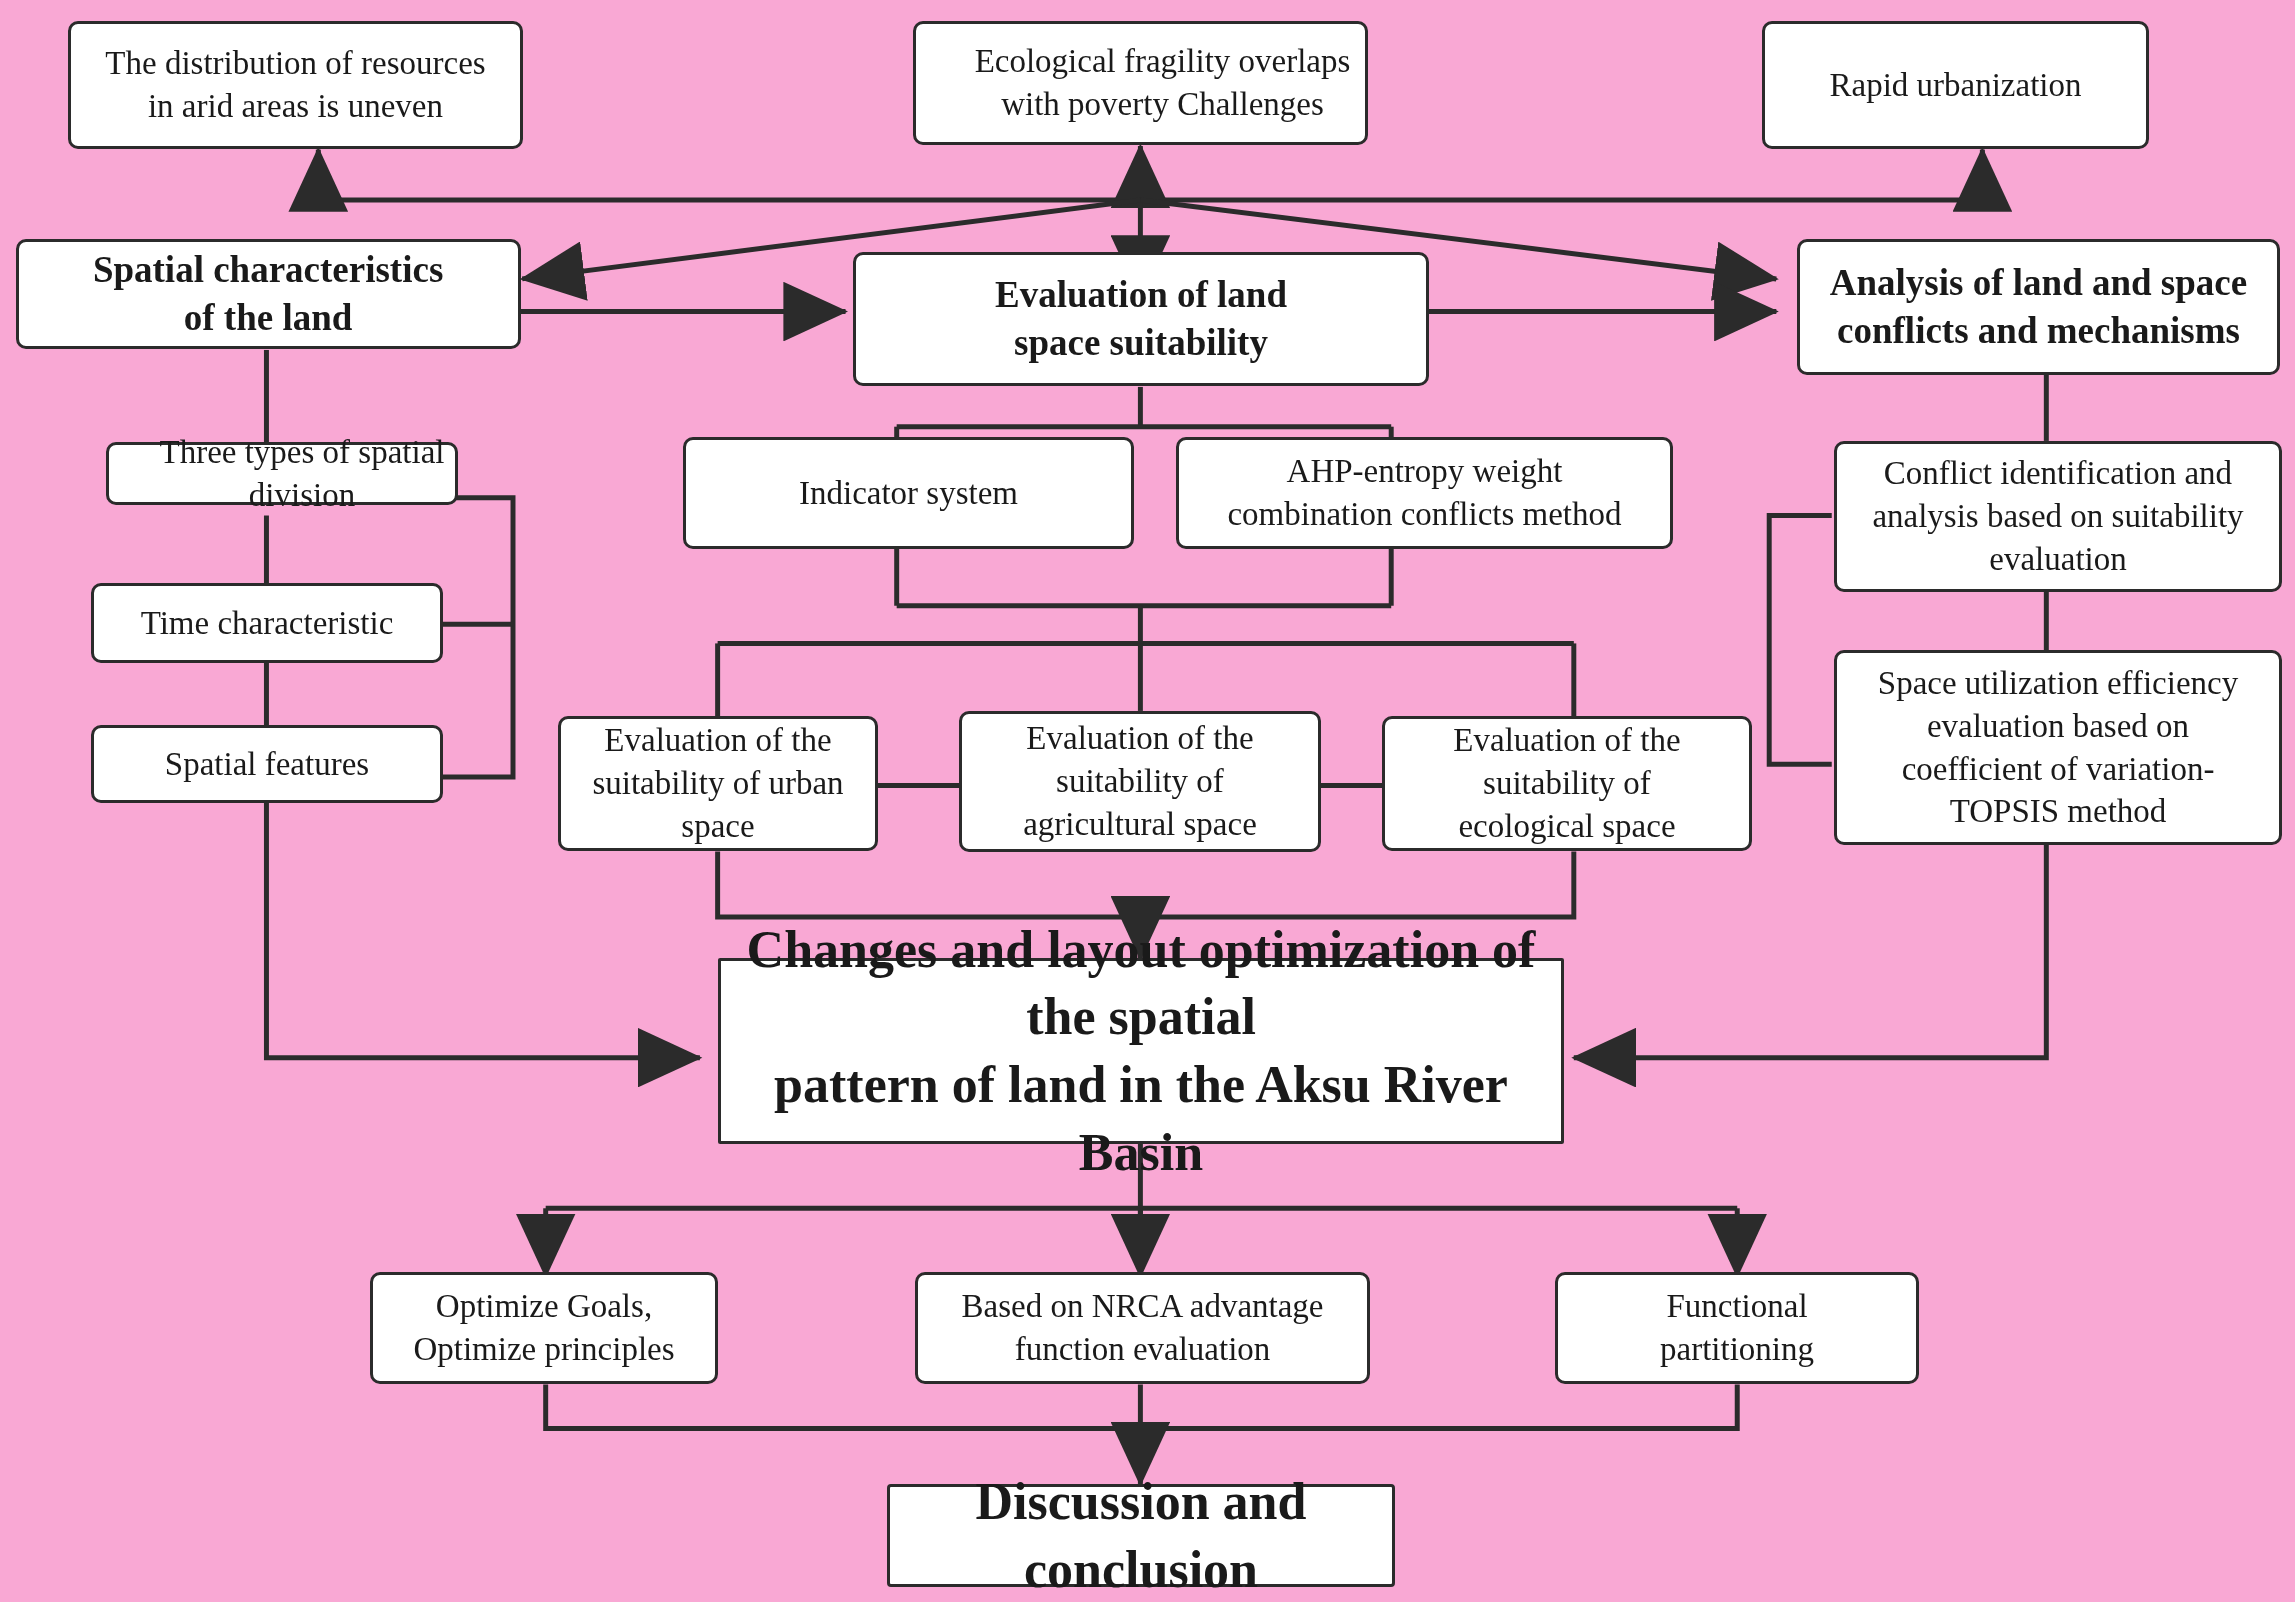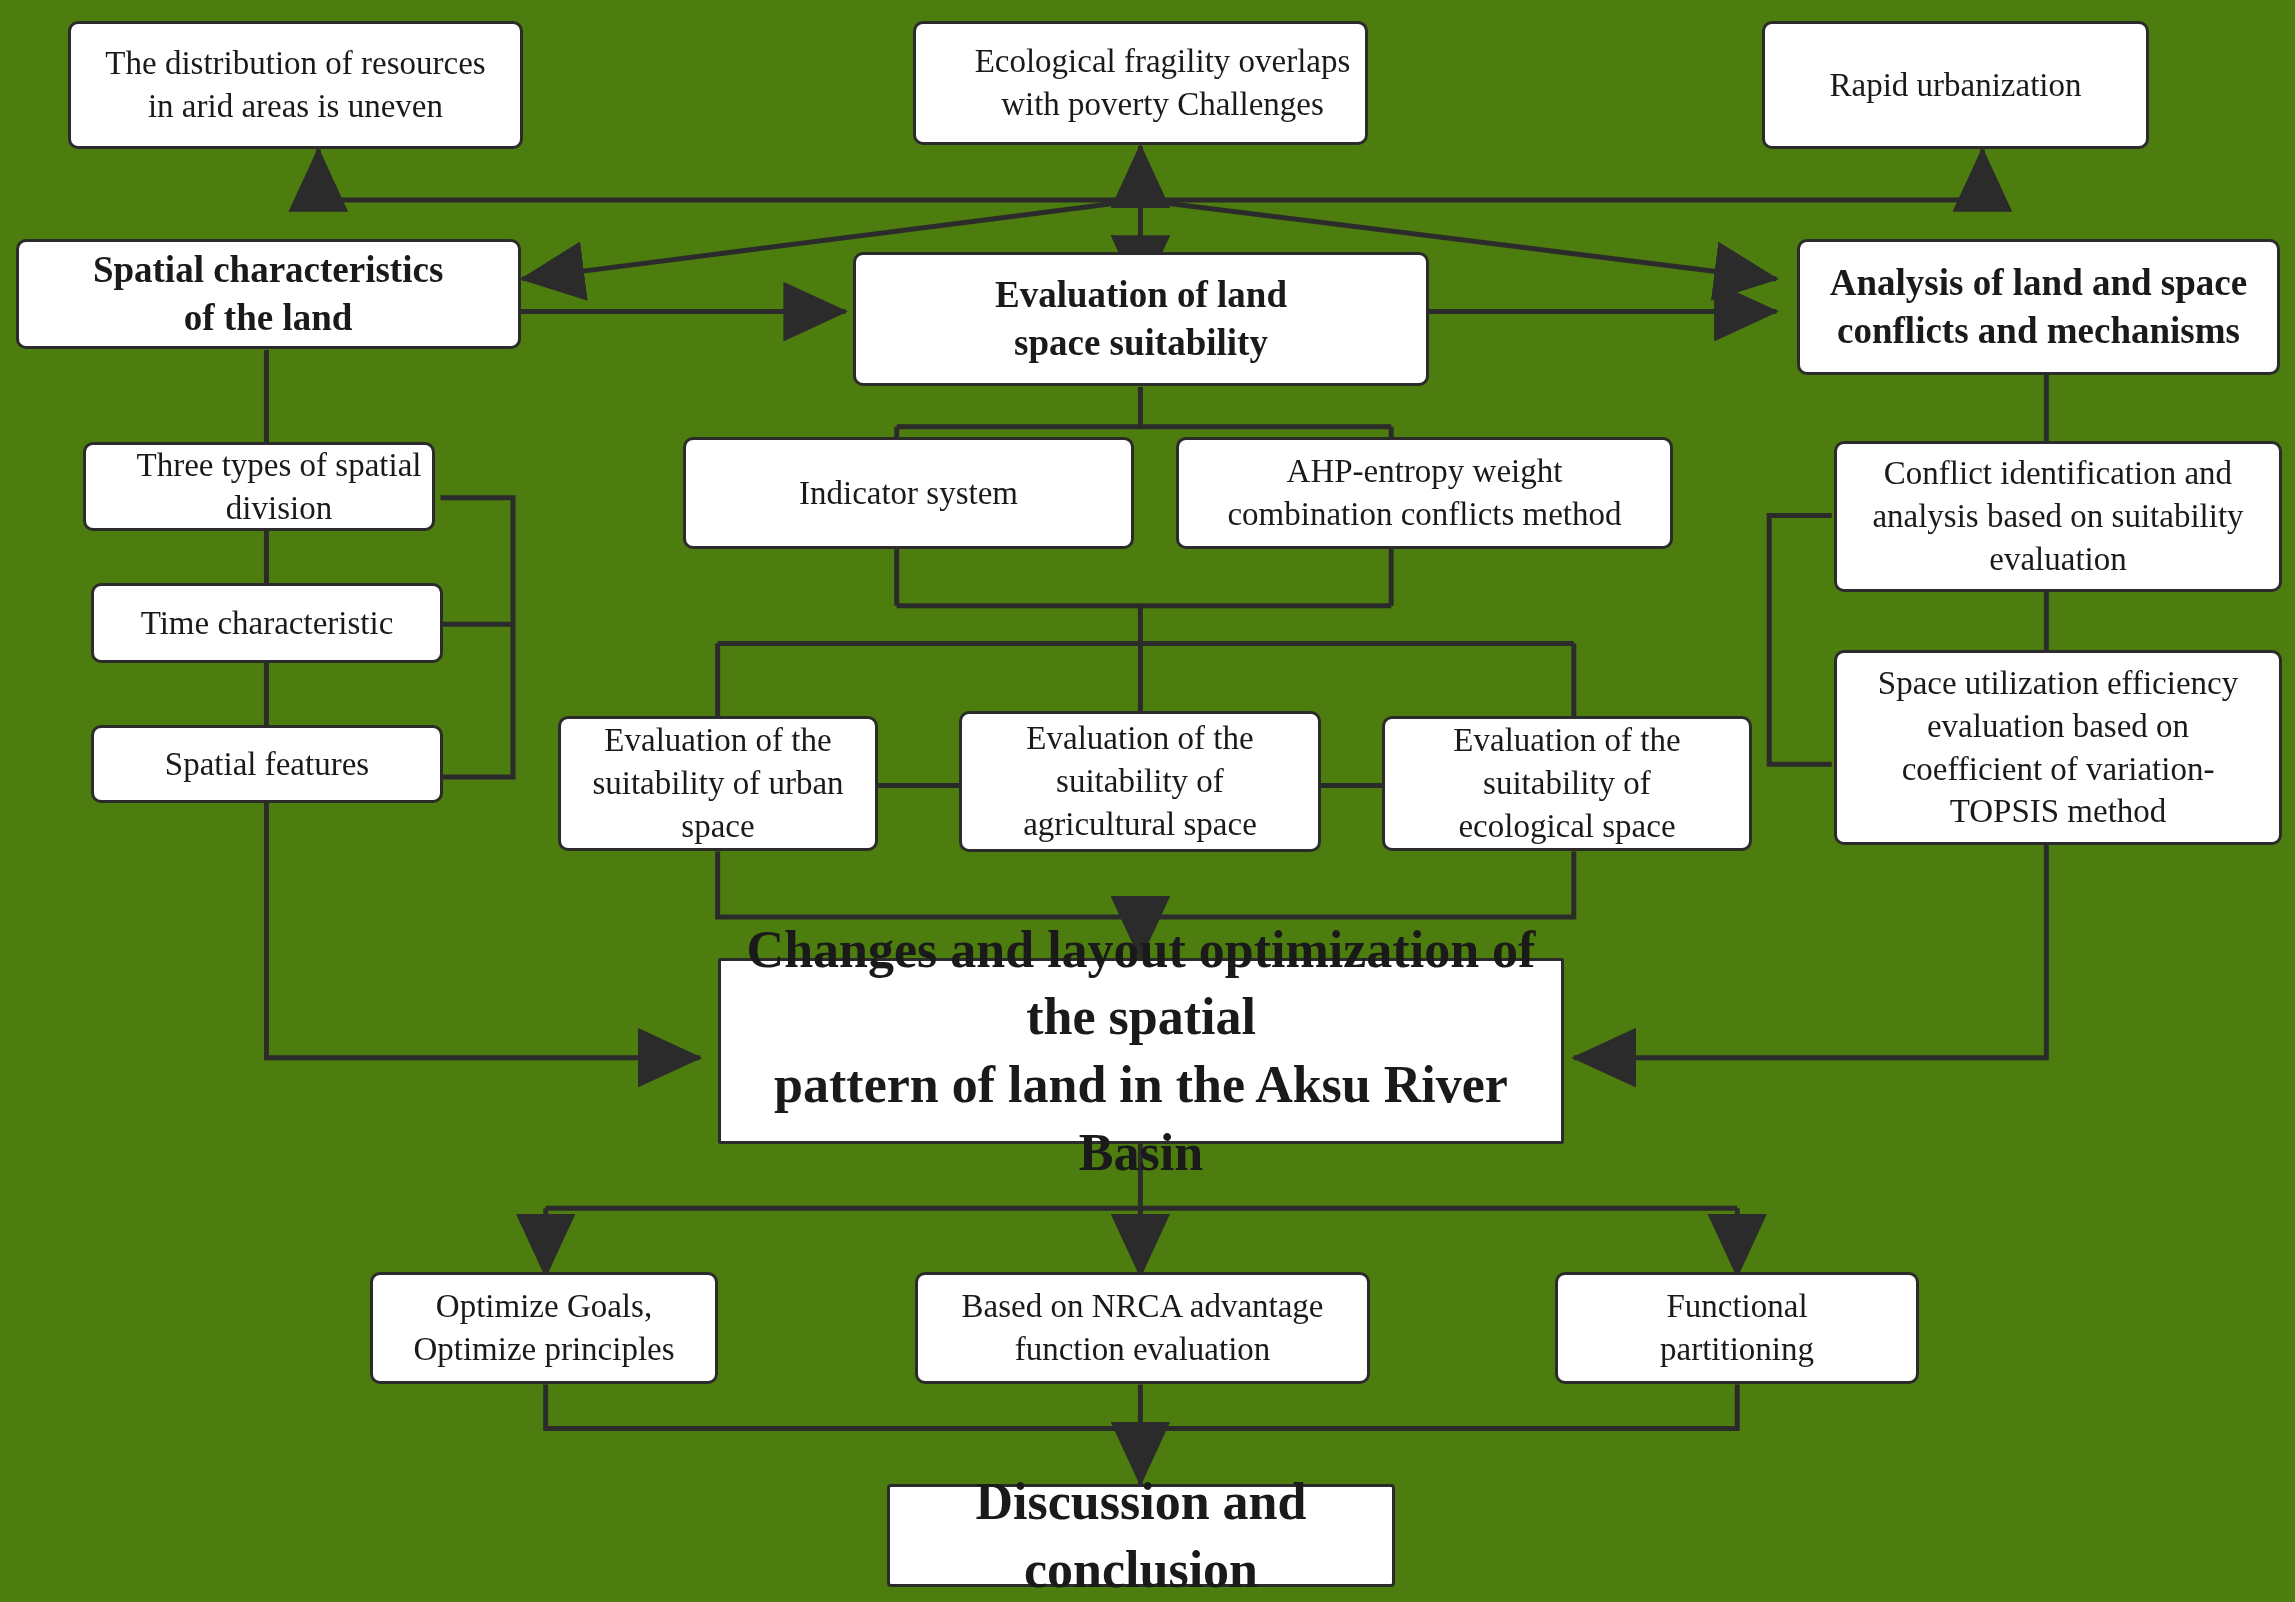--- a/index.html
+++ b/index.html
@@ -1,17 +1,17 @@
 <!DOCTYPE html>
 <html style="font-size:11.4px"><head>
 <meta charset="utf-8">
 <style>
   html,body{margin:0;padding:0;background:#ffffff;}
   body{font-family:"Liberation Serif", serif;}
-  #stage{position:relative;width:2295px;height:1603px;background:#4d7c0f;overflow:hidden;text-decoration:underline;}
+  #stage{position:relative;width:2295px;height:1603px;background:#f9a8d4;overflow:hidden;text-decoration:underline;}
   svg.layer{position:absolute;left:0;top:0;width:2295px;height:1603px;}
   .node{position:absolute;box-sizing:border-box;border:3.6px solid #2b2b2b;border-radius:10px;background:#ffffff;
         display:flex;align-items:center;justify-content:center;text-align:center;color:#1a1a1a;line-height:1.30;}
   .node span{display:block;padding:0 10px;white-space:pre-line;}
   .sq{border-radius:1.4px;}
   .bold span{font-weight:bold;}
   .f46{font-size:33px;}
   .f52{font-size:37px;}
   .f56{font-size:52px;}
 </style>
@@ -112,21 +112,21 @@
   </div>
   <div class="node f52 bold" style="left:853px;top:252px;width:576px;height:134px;">
     <span>Evaluation of land
 space suitability</span>
   </div>
   <div class="node f52 bold" style="left:1797px;top:239px;width:483px;height:136px;">
     <span>Analysis of land and space
 conflicts and mechanisms</span>
   </div>
 
-  <div class="node f46" style="left:83px;top:442px;width:352px;height:89px;padding-left:40px;">
+  <div class="node f46" style="left:106px;top:442px;width:352px;height:63px;padding-left:40px;">
     <span>Three types of spatial
 division</span>
   </div>
   <div class="node f46" style="left:91px;top:725px;width:352px;height:78px;">
     <span>Spatial features</span>
   </div>
   <div class="node f46" style="left:91px;top:583px;width:352px;height:80px;">
     <span>Time characteristic</span>
   </div>
 

